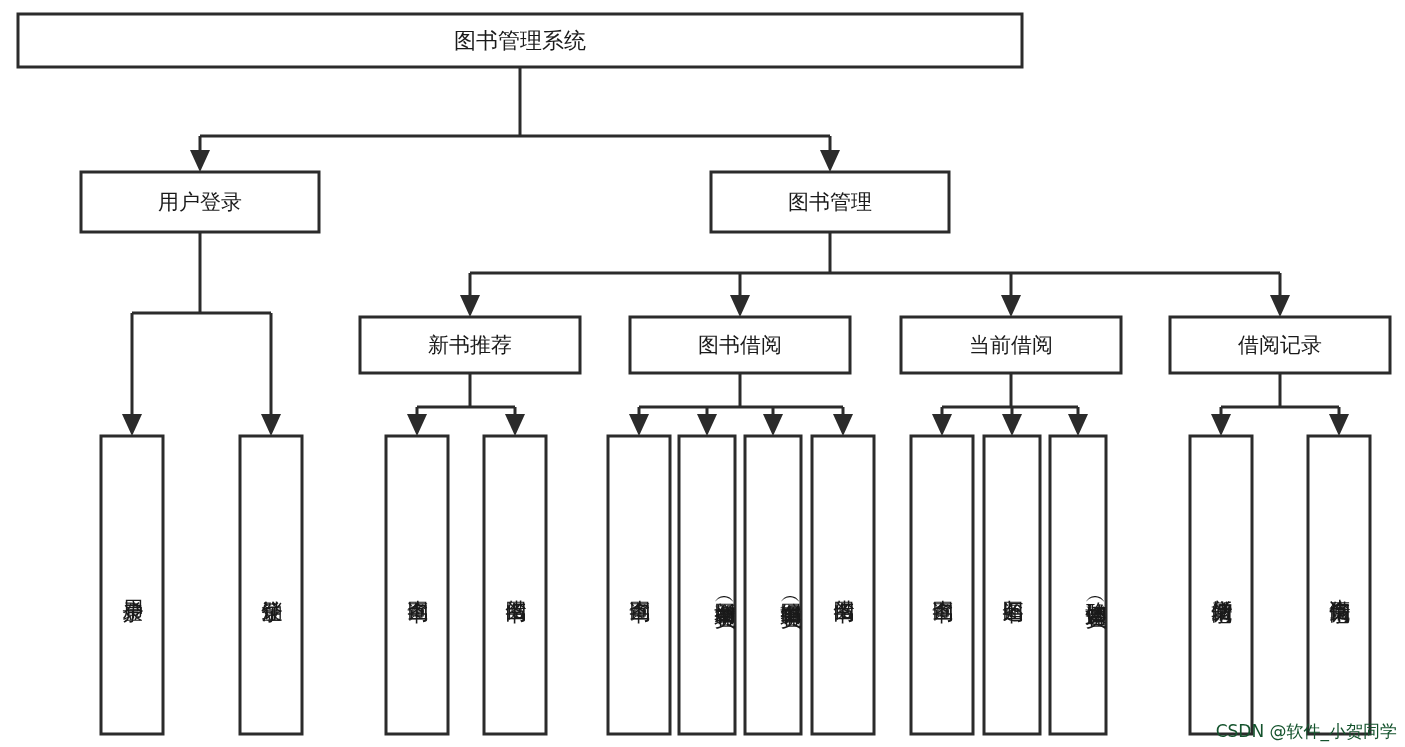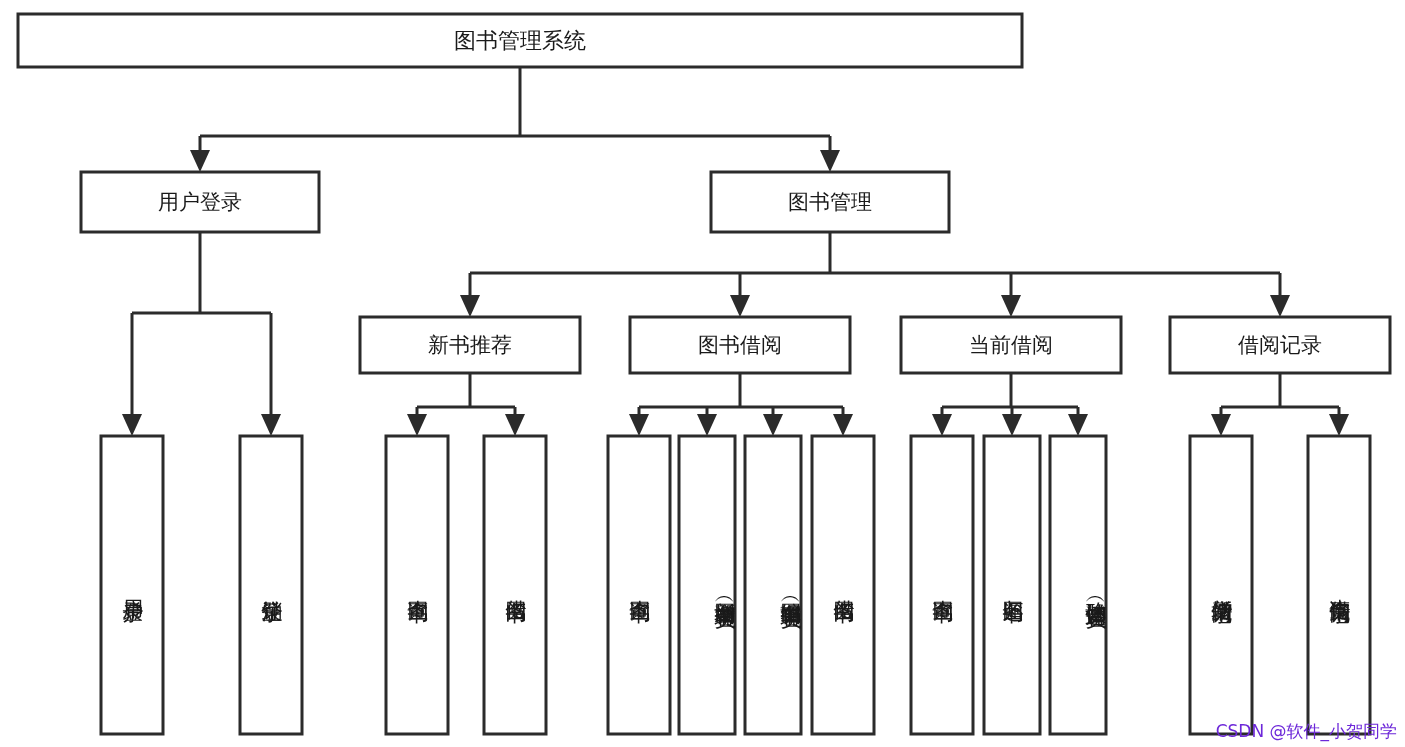--- a/index.html
+++ b/index.html
@@ -5,21 +5,21 @@
   html,body{margin:0;padding:0;background:#ffffff;}
   body{width:1405px;height:747px;overflow:hidden;font-family:"DejaVu Sans","Liberation Sans",sans-serif;}
   #stage{position:relative;width:1405px;height:747px;background:#fff;}
   svg.diagram{position:absolute;left:0;top:0;width:1405px;height:747px;}
   .node-rect{fill:#ffffff;stroke:#2b2b2b;stroke-width:3;}
   .link{stroke:#2b2b2b;stroke-width:3;fill:none;}
   .arrow-head{fill:#2b2b2b;stroke:none;}
   .node-label{font-family:"DejaVu Sans","Liberation Sans",sans-serif;fill:#1a1a1a;font-size:21px;text-anchor:middle;dominant-baseline:middle;}
   .node-label-title{font-size:22px;}
   .vlabel{position:absolute;writing-mode:vertical-rl;text-orientation:upright;font-family:"DejaVu Sans","Liberation Sans",sans-serif;font-size:21px;color:#1a1a1a;line-height:1.04;letter-spacing:1px;white-space:nowrap;text-align:center;pointer-events:none;}
-  .watermark{position:absolute;right:8px;bottom:4px;font-family:"DejaVu Sans","Liberation Sans",sans-serif;font-size:17px;color:#6d28d9;white-space:nowrap;}
+  .watermark{position:absolute;right:8px;bottom:4px;font-family:"DejaVu Sans","Liberation Sans",sans-serif;font-size:17px;color:#14532d;white-space:nowrap;}
 </style>
 </head>
 <body>
 
 <div id="stage">
 
   <svg class="diagram" viewBox="0 0 1405 747">
 
     <g>
       <rect class="node-rect" x="18" y="14" width="1004" height="53"></rect>

